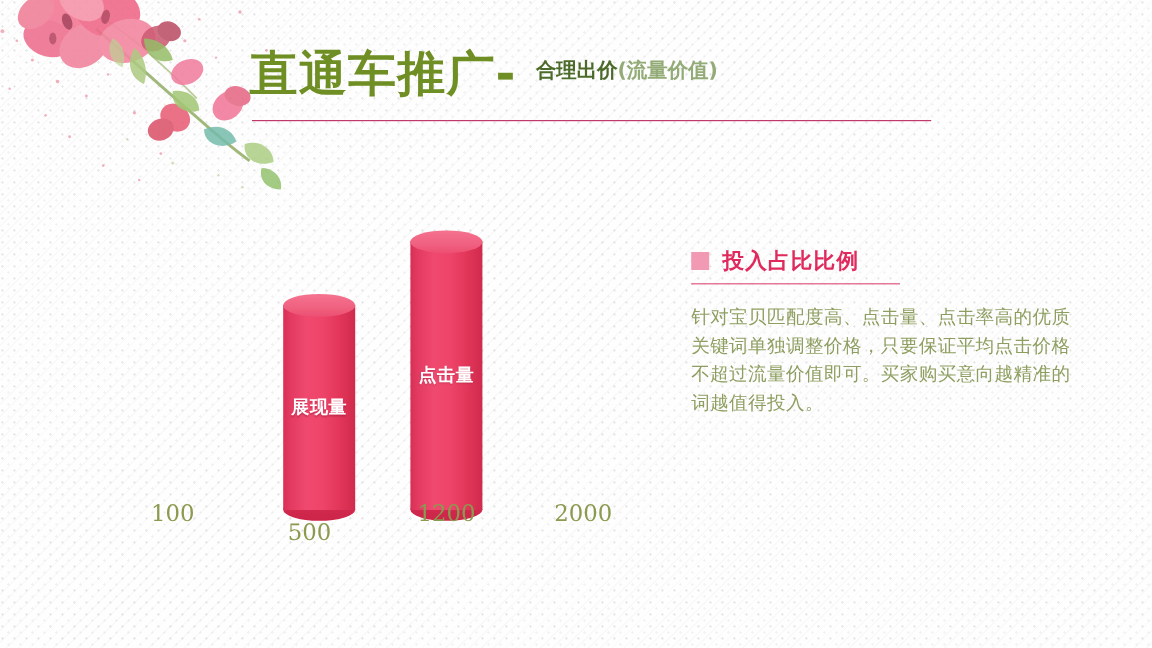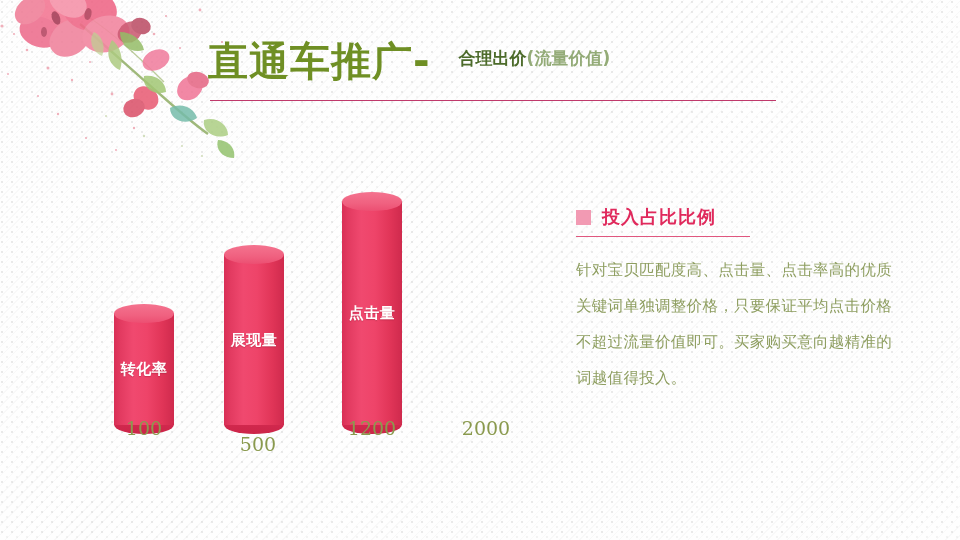--- a/index.html
+++ b/index.html
@@ -28,21 +28,21 @@
 
   
   .flower{position:absolute;left:-6px;top:-12px;width:250px;height:175px;z-index:3;}
 
   
   .header{position:absolute;left:208px;top:34px;z-index:4;display:flex;align-items:center;}
   .title-main{
     font-size:40px;font-weight:bold;color:#6f8f24;letter-spacing:1px;
     font-family:"DejaVu Sans","Liberation Sans",sans-serif;white-space:nowrap;
   }
-  .title-sub-wrap{margin-left:28px;white-space:nowrap;position:relative;top:-3px;}
+  .title-sub-wrap{margin-left:16px;white-space:nowrap;position:relative;top:-3px;}
   .title-sub-strong{font-size:17px;font-weight:bold;color:#4c6b2a;}
   .title-sub-paren{font-size:17px;font-weight:bold;color:#93ab77;}
 
   .hrule{
     position:absolute;left:210px;top:100px;width:566px;height:0;
     border-top:1.6px solid #c0396b;z-index:4;
   }
 
   
   .chart{position:absolute;left:0;top:0;width:560px;height:540px;z-index:4;}
@@ -76,21 +76,21 @@
   
   .panel{position:absolute;left:576px;top:205px;width:350px;z-index:4;}
   .panel-head{display:flex;align-items:center;}
   .bullet{width:15px;height:15px;background:#f29ab3;display:inline-block;flex:none;}
   .panel-title{
     margin-left:11px;font-size:18px;font-weight:bold;color:#e0295c;letter-spacing:1px;
     white-space:nowrap;
   }
   .panel-rule{margin-top:7px;width:174px;height:0;border-top:1.5px solid #e0577f;}
   .panel-body{
-    margin-top:15px;font-size:15.5px;line-height:36px;color:#8e9e60;
+    margin-top:15px;font-size:15.5px;line-height:24px;color:#8e9e60;
     letter-spacing:.3px;width:322px;
   }
 </style>
 </head>
 <body>
 
 <div id="slide">
 
   <svg class="flower" viewBox="0 0 250 175">
     <g opacity="0.95">
@@ -163,30 +163,22 @@
 
   <div class="header">
     <span class="title-main">直通车推广-</span>
     <span class="title-sub-wrap">
       <span class="title-sub-strong">合理出价</span><span class="title-sub-paren">(流量价值)</span>
     </span>
   </div>
   <div class="hrule"></div>
 
   <div class="chart" id="chart">
-      <div class="bar" style="left: 114px; width: 60px; height: 130px; bottom: 106px;">
-        <div class="cyl">
-          <div class="cyl-bot"></div>
-          <div class="cyl-body"></div>
-          <div class="cyl-top"></div>
-        </div>
-        <div class="bar-label">转化率</div>
-      </div>
       <div class="bar-value" style="left: 114px; width: 60px;">100</div>
-      <div class="bar" style="left: 224px; width: 60px; height: 189px; bottom: 106px;">
+      <div class="bar" style="left: 236px; width: 60px; height: 189px; bottom: 106px;">
         <div class="cyl">
           <div class="cyl-bot"></div>
           <div class="cyl-body"></div>
           <div class="cyl-top"></div>
         </div>
         <div class="bar-label">展现量</div>
       </div>
       <div class="bar-value" style="left: 228px; width: 60px; margin-top: 16px;">500</div>
       <div class="bar" style="left: 342px; width: 60px; height: 242px; bottom: 106px;">
         <div class="cyl">

